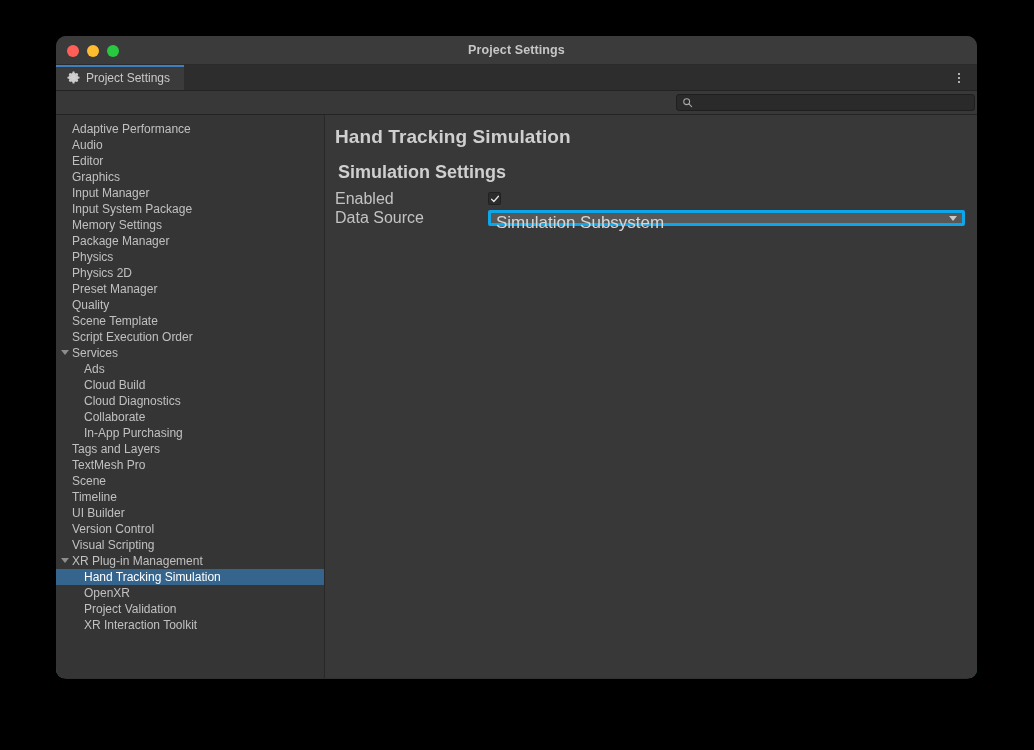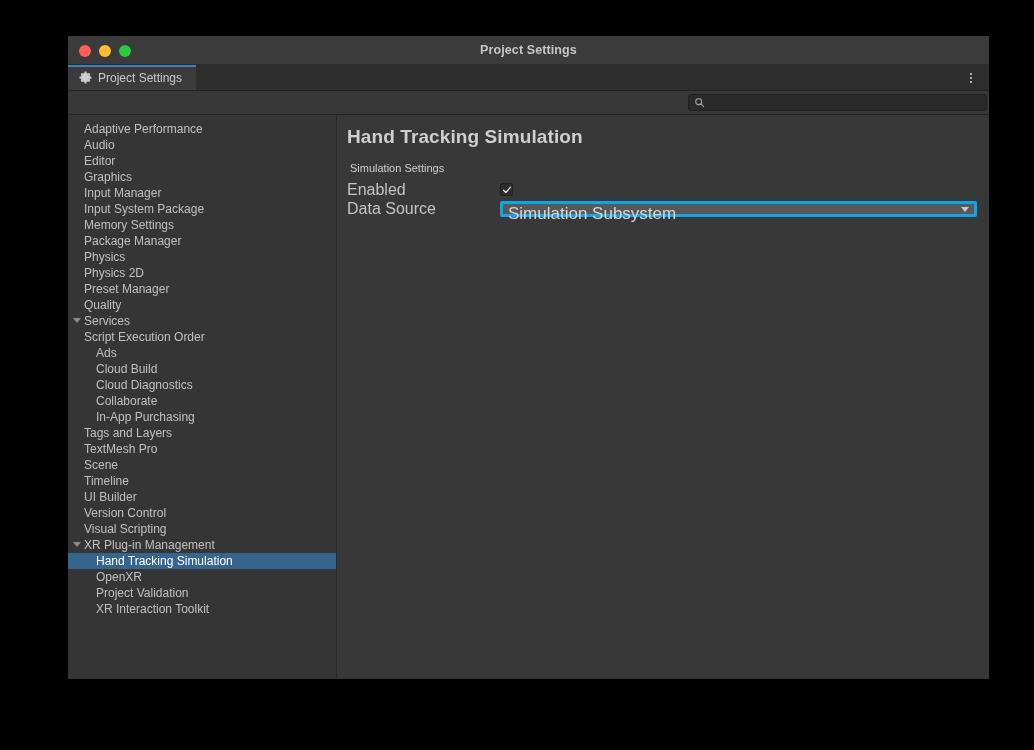--- a/index.html
+++ b/index.html
@@ -8,26 +8,26 @@
     width: 1034px;
     height: 750px;
     background: #000000;
     font-family: "Liberation Sans", sans-serif;
     overflow: hidden;
   }
 
   
   .window {
     position: absolute;
-    left: 68px;
+    left: 56px;
     top: 36px;
     width: 921px;
     height: 643px;
     background: #323232;
-    border-radius: 0;
+    border-radius: 10px;
     overflow: hidden;
     box-shadow: 0 10px 40px rgba(0,0,0,0.55);
   }
 
   
   .titlebar {
     position: relative;
     height: 29px;
     background: #3b3b3b;
     border-bottom: 1px solid #2b2b2b;
@@ -208,22 +208,22 @@
     overflow: hidden;
   }
   .content-title {
     font-size: 19px;
     font-weight: bold;
     color: #cfcfcf;
     padding: 11px 0 0 10px;
     letter-spacing: 0.1px;
   }
   .section-title {
-    font-size: 11px;
-    font-weight: normal;
+    font-size: 18px;
+    font-weight: bold;
     color: #cfcfcf;
     padding: 14px 0 0 13px;
   }
   .prop-rows { padding-top: 6px; }
   .prop-row {
     display: flex;
     align-items: center;
     height: 19px;
     padding-left: 10px;
   }
@@ -350,25 +350,28 @@
           <div class="nav-item depth0">
             <span class="label">Physics 2D</span>
           </div>
           <div class="nav-item depth0">
             <span class="label">Preset Manager</span>
           </div>
           <div class="nav-item depth0">
             <span class="label">Quality</span>
           </div>
           <div class="nav-item depth0">
+            <span class="label">Scene Template</span>
+          </div>
+          <div class="nav-item depth0">
+            <span class="label">Script Execution Order</span>
+          </div>
+          <div class="nav-item depth0">
             <span class="twisty"></span>
             <span class="label">Services</span>
-          </div>
-          <div class="nav-item depth0">
-            <span class="label">Script Execution Order</span>
           </div>
           <div class="nav-item depth1">
             <span class="label">Ads</span>
           </div>
           <div class="nav-item depth1">
             <span class="label">Cloud Build</span>
           </div>
           <div class="nav-item depth1">
             <span class="label">Cloud Diagnostics</span>
           </div>

